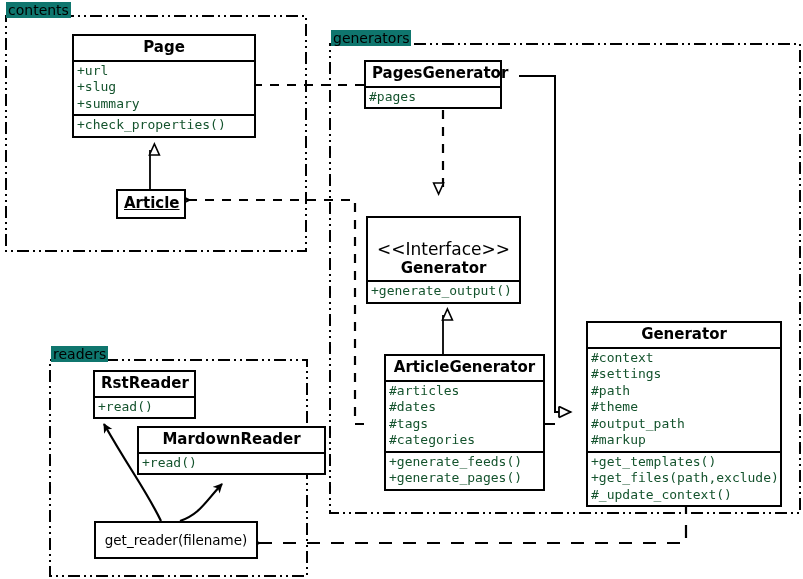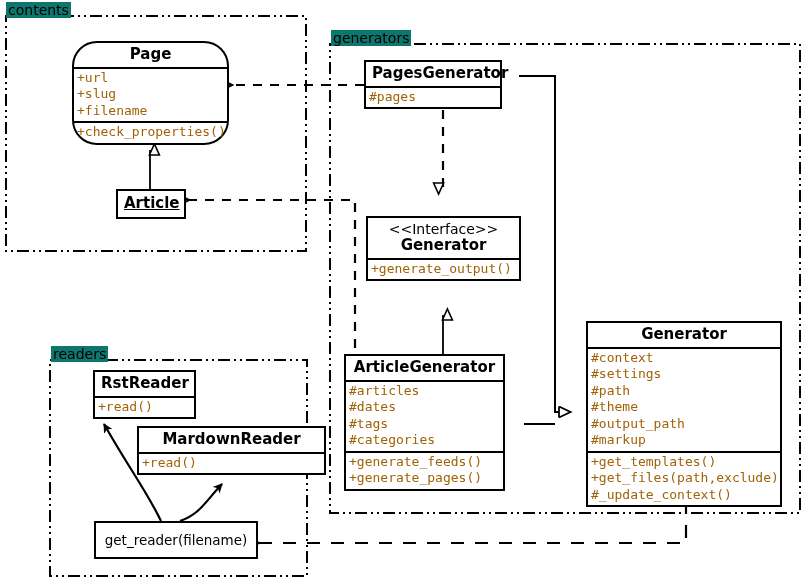--- a/index.html
+++ b/index.html
@@ -47,34 +47,35 @@
     font-weight: bold;
     font-size: 15px;
     text-align: center;
     color: #000;
     padding: 3px 6px 4px 6px;
     line-height: 1.1;
   }
   .cls .stereo {
     font-family: "DejaVu Sans", sans-serif;
     font-weight: normal;
-    font-size: 14px;
+    font-size: 17px;
     text-align: center;
     color: #000;
     padding: 3px 6px 0 6px;
     line-height: 1.15;
+    margin-top: 19px;
   }
   .cls .compartment {
     border-top: 2px solid #000;
     padding: 1px 2px 2px 3px;
   }
   .cls .compartment .member {
     font-family: "DejaVu Sans Mono", monospace;
     font-size: 13px;
-    color: #a16207;
+    color: #14532d;
     line-height: 1.27;
     white-space: nowrap;
   }
   .cls.plain .body {
     font-family: "DejaVu Sans", sans-serif;
     font-size: 13.5px;
     text-align: center;
     color: #000;
     padding: 9px 8px 9px 8px;
   }
@@ -145,26 +146,26 @@
 
     <g stroke="#000" fill="none" stroke-width="2.2">
       <path d="M180,521 C200,514 205,502 222,484" marker-end="url(#solidArrow)"></path>
     </g>
   </svg>
 
   <div class="pkg-label" style="left:6px; top:2px;">contents</div>
   <div class="pkg-label" style="left:331px; top:30px;">generators</div>
   <div class="pkg-label" style="left:51px; top:346px;">readers</div>
 
-  <div class="cls" style="left:72px; top:41px; width:157px;border-radius:25px;">
+  <div class="cls" style="left:72px; top:34px; width:184px;">
     <div class="name">Page</div>
     <div class="compartment">
       <div class="member">+url</div>
       <div class="member">+slug</div>
-      <div class="member">+filename</div>
+      <div class="member">+summary</div>
     </div>
     <div class="compartment">
       <div class="member">+check_properties()</div>
     </div>
   </div>
 
   <div class="cls plain" style="left:116px; top:189px; width:70px;">
     <div class="name" style="padding:4px 6px 5px 6px;text-decoration:underline;">Article</div>
   </div>
 
@@ -176,21 +177,21 @@
   </div>
 
   <div class="cls" style="left:366px; top:216px; width:155px;">
     <div class="stereo">&lt;&lt;Interface&gt;&gt;</div>
     <div class="name" style="padding-top:0;">Generator</div>
     <div class="compartment">
       <div class="member">+generate_output()</div>
     </div>
   </div>
 
-  <div class="cls" style="left:344px; top:354px; width:161px;">
+  <div class="cls" style="left:384px; top:354px; width:161px;">
     <div class="name">ArticleGenerator</div>
     <div class="compartment">
       <div class="member">#articles</div>
       <div class="member">#dates</div>
       <div class="member">#tags</div>
       <div class="member">#categories</div>
     </div>
     <div class="compartment">
       <div class="member">+generate_feeds()</div>
       <div class="member">+generate_pages()</div>

